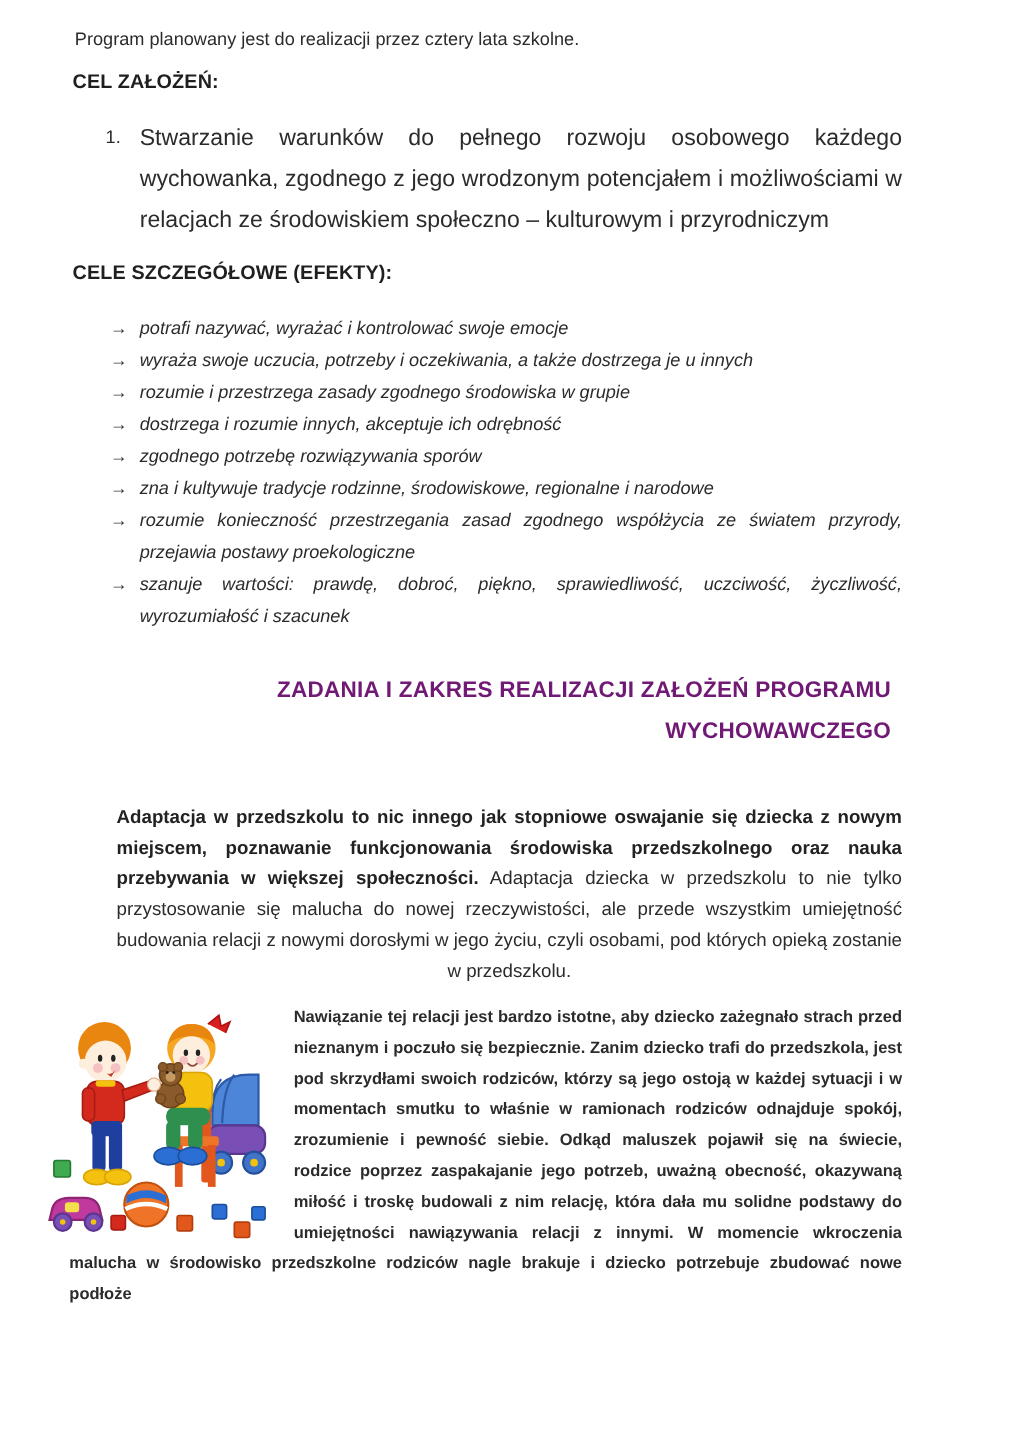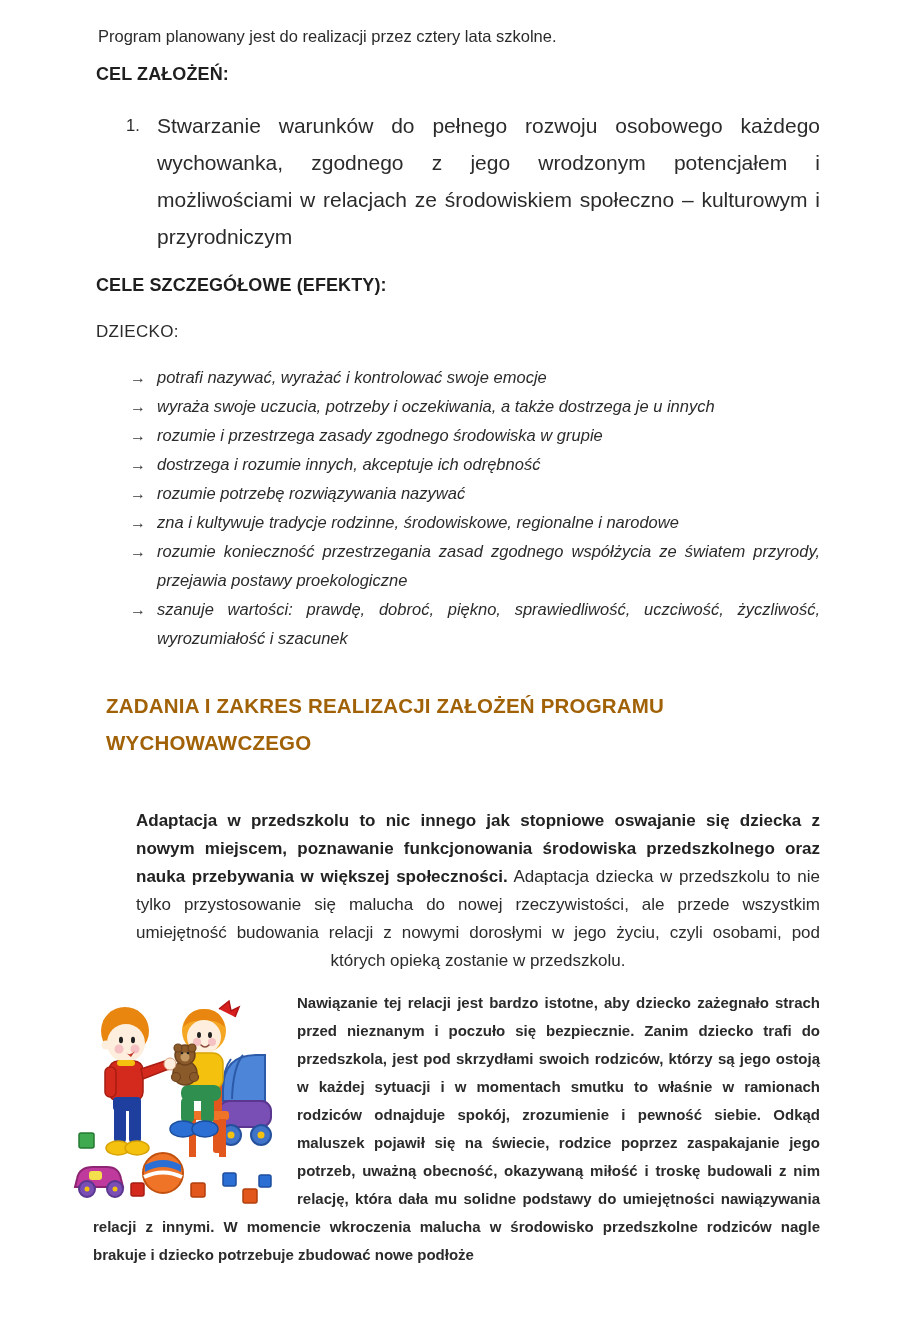--- a/index.html
+++ b/index.html
@@ -3,21 +3,21 @@
 <meta charset="utf-8">
 <style>
   html, body { margin: 0; padding: 0; }
   body {
     width: 918px; height: 1320px;
     background: #ffffff;
     font-family: "Liberation Sans", sans-serif;
     color: #2b2b2b;
     overflow: hidden;
   }
-  .page { padding: 18px 98px 0 96px; }
+  .page { padding: 18px 98px 0 66px; }
 
   .intro { margin: 8px 0 18px 2px; font-size: 16.5px; line-height: 20px; }
 
   .h-bold {
     font-size: 18px; font-weight: bold; color: #1f1f1f;
     margin: 0 0 0 0; letter-spacing: .1px;
   }
   .goal-heading { margin-bottom: 22px; }
 
   .num-item { display: flex; padding-left: 30px; margin: 0 0 20px 0; }
@@ -27,22 +27,22 @@
   .specific-heading { margin-bottom: 26px; }
   .subject { font-size: 17px; margin: 0 0 21px 0; letter-spacing: .3px; }
 
   .bullets { margin: 0 0 0 0; }
   .bullet { display: flex; padding-left: 34px; }
   .bullet .arrow { width: 27px; flex: 0 0 27px; font-size: 16px; line-height: 29px; color: #3a3a3a; }
   .bullet .btext { flex: 1; font-size: 16.5px; line-height: 29px; text-align: justify; font-style: italic; }
 
   .center-heading {
     margin: 34px 10px 0 10px;
-    font-size: 20.5px; font-weight: bold; color: #a16207;
-    text-align: left; line-height: 37px; letter-spacing: .2px;
+    font-size: 20.5px; font-weight: bold; color: #701a75;
+    text-align: right; line-height: 37px; letter-spacing: .2px;
   }
   .module-heading {
     margin: 28px 0 0 0;
     font-size: 20.5px; font-weight: bold; color: #1f1f1f;
     line-height: 26px; letter-spacing: .2px;
   }
 
   .para1 {
     margin: 46px 0 0 40px;
     font-size: 17px; line-height: 28px;
@@ -72,42 +72,41 @@
 
   <h2 class="h-bold goal-heading">CEL ZAŁOŻEŃ:</h2>
 
   <div class="num-item">
     <span class="num">1.</span>
     <span class="num-text">Stwarzanie warunków do pełnego rozwoju osobowego każdego wychowanka, zgodnego z jego wrodzonym potencjałem i możliwościami w relacjach ze środowiskiem społeczno – kulturowym i przyrodniczym</span>
   </div>
 
   <h2 class="h-bold specific-heading">CELE SZCZEGÓŁOWE (EFEKTY):</h2>
 
-  <p class="subject">DZIECKO:</p>
 
   <div class="bullets">
     <div class="bullet">
       <span class="arrow">→</span>
       <span class="btext">potrafi nazywać, wyrażać i kontrolować swoje emocje</span>
     </div>
     <div class="bullet">
       <span class="arrow">→</span>
       <span class="btext">wyraża swoje uczucia, potrzeby i oczekiwania, a także dostrzega je u innych</span>
     </div>
     <div class="bullet">
       <span class="arrow">→</span>
       <span class="btext">rozumie i przestrzega zasady zgodnego środowiska w grupie</span>
     </div>
     <div class="bullet">
       <span class="arrow">→</span>
       <span class="btext">dostrzega i rozumie innych, akceptuje ich odrębność</span>
     </div>
     <div class="bullet">
       <span class="arrow">→</span>
-      <span class="btext">rozumie potrzebę rozwiązywania nazywać</span>
+      <span class="btext">zgodnego potrzebę rozwiązywania sporów</span>
     </div>
     <div class="bullet">
       <span class="arrow">→</span>
       <span class="btext">zna i kultywuje tradycje rodzinne, środowiskowe, regionalne i narodowe</span>
     </div>
     <div class="bullet">
       <span class="arrow">→</span>
       <span class="btext">rozumie konieczność przestrzegania zasad zgodnego współżycia ze światem przyrody, przejawia postawy proekologiczne</span>
     </div>
     <div class="bullet">

